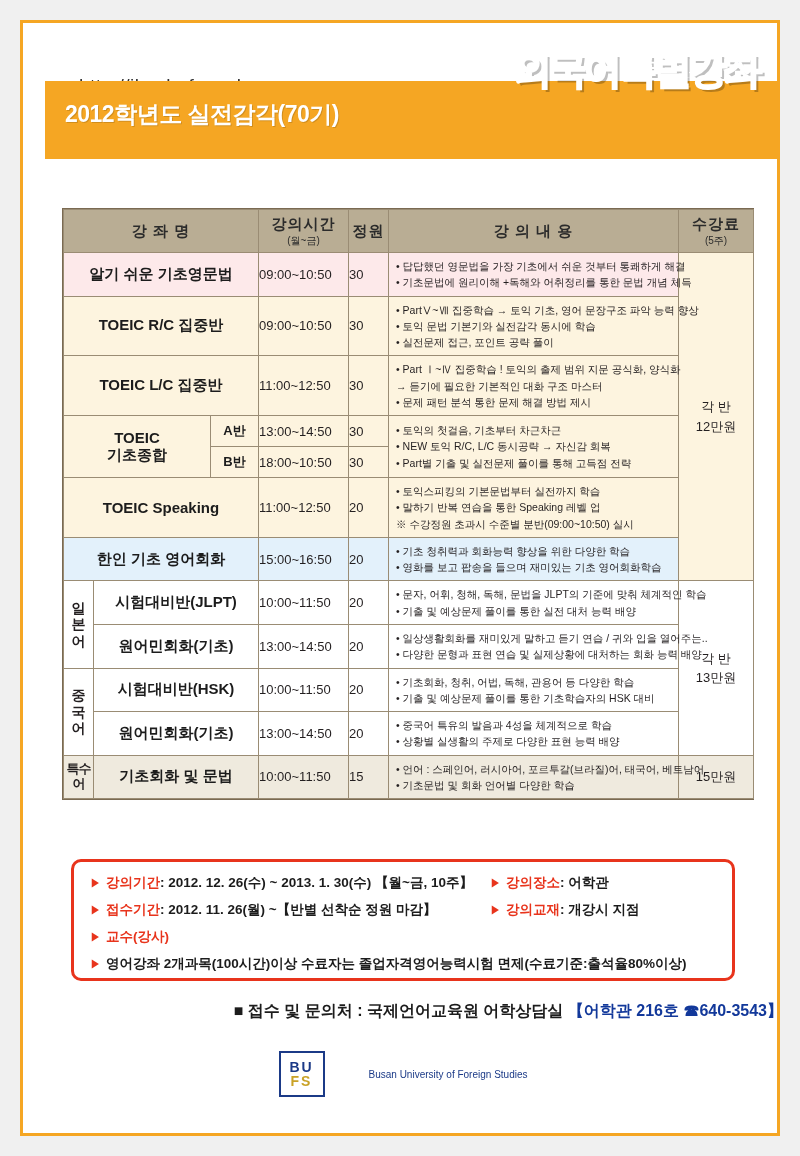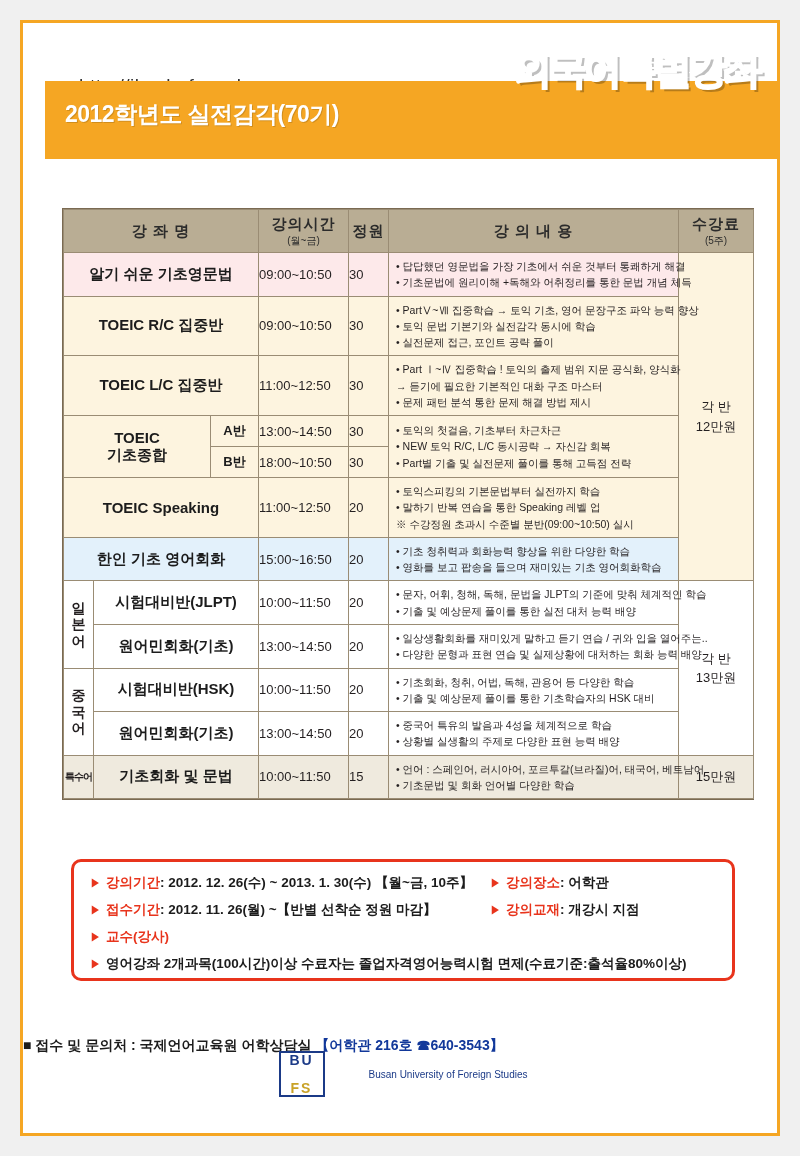--- a/index.html
+++ b/index.html
@@ -83,31 +83,31 @@
     box-sizing:border-box;padding:12px 16px 0 16px;
   }
   .info-row{display:flex;align-items:flex-start;margin-bottom:9px;font-size:13.5px;color:#1c1c1c;}
   .info-item{display:flex;align-items:baseline;}
   .tri{color:#e8341c;font-size:11px;margin-right:5px;line-height:1.4;}
   .lbl-red{color:#e8341c;font-weight:bold;}
   .col-a{width:400px;}
   .val{font-weight:bold;}
 
   .contact{
-    position:absolute;left:0;top:1014px;width:760px;text-align:left;
-    font-size:14px;font-weight:bold;color:#1c1c1c;
+    position:absolute;left:0;top:978px;width:760px;text-align:right;
+    font-size:16px;font-weight:bold;color:#1c1c1c;
   }
   .contact .blue{color:#12389a;}
 
   .logo{
     position:absolute;left:0;top:1028px;width:760px;display:flex;justify-content:center;align-items:center;
   }
   .logo-mark{
     width:42px;height:42px;background:#fff;border:2px solid #1b3a87;
-    display:flex;flex-direction:column;justify-content:space-between;align-items:center;
+    display:flex;flex-direction:column;justify-content:center;align-items:center;
     font-size:14px;font-weight:bold;color:#1b3a87;line-height:1;margin-right:8px;
     letter-spacing:2px;
   }
   .logo-mark span:last-child{color:#c9a227;}
   .logo-txt-k{font-size:22px;font-weight:bold;color:#1b3a87;letter-spacing:-1px;}
   .logo-txt-e{font-size:10px;color:#1b3a87;letter-spacing:0;padding-left:36px;}
 </style>
 </head>
 <body>
 
@@ -276,21 +276,21 @@
           <td class="course bg-white" colspan="2">원어민회화(기초)</td>
           <td class="time bg-white">13:00~14:50</td>
           <td class="cap bg-white">20</td>
           <td class="desc bg-white">
             <div>• 중국어 특유의 발음과 4성을 체계적으로 학습</div>
             <div>• 상황별 실생활의 주제로 다양한 표현 능력 배양</div>
           </td>
         </tr>
 
         <tr>
-          <td class="lang bg-grayish" style="font-size:10px;letter-spacing:-1px;">특수어</td>
+          <td class="lang bg-grayish" style="font-size:13px;letter-spacing:-1px;">특수어</td>
           <td class="course bg-grayish" colspan="2">기초회화 및 문법</td>
           <td class="time bg-grayish">10:00~11:50</td>
           <td class="cap bg-grayish">15</td>
           <td class="desc bg-grayish">
             <div>• 언어 : 스페인어, 러시아어, 포르투갈(브라질)어, 태국어, 베트남어</div>
             <div>• 기초문법 및 회화 언어별 다양한 학습</div>
           </td>
           <td class="fee bg-grayish">15만원</td>
         </tr>
       </tbody>

